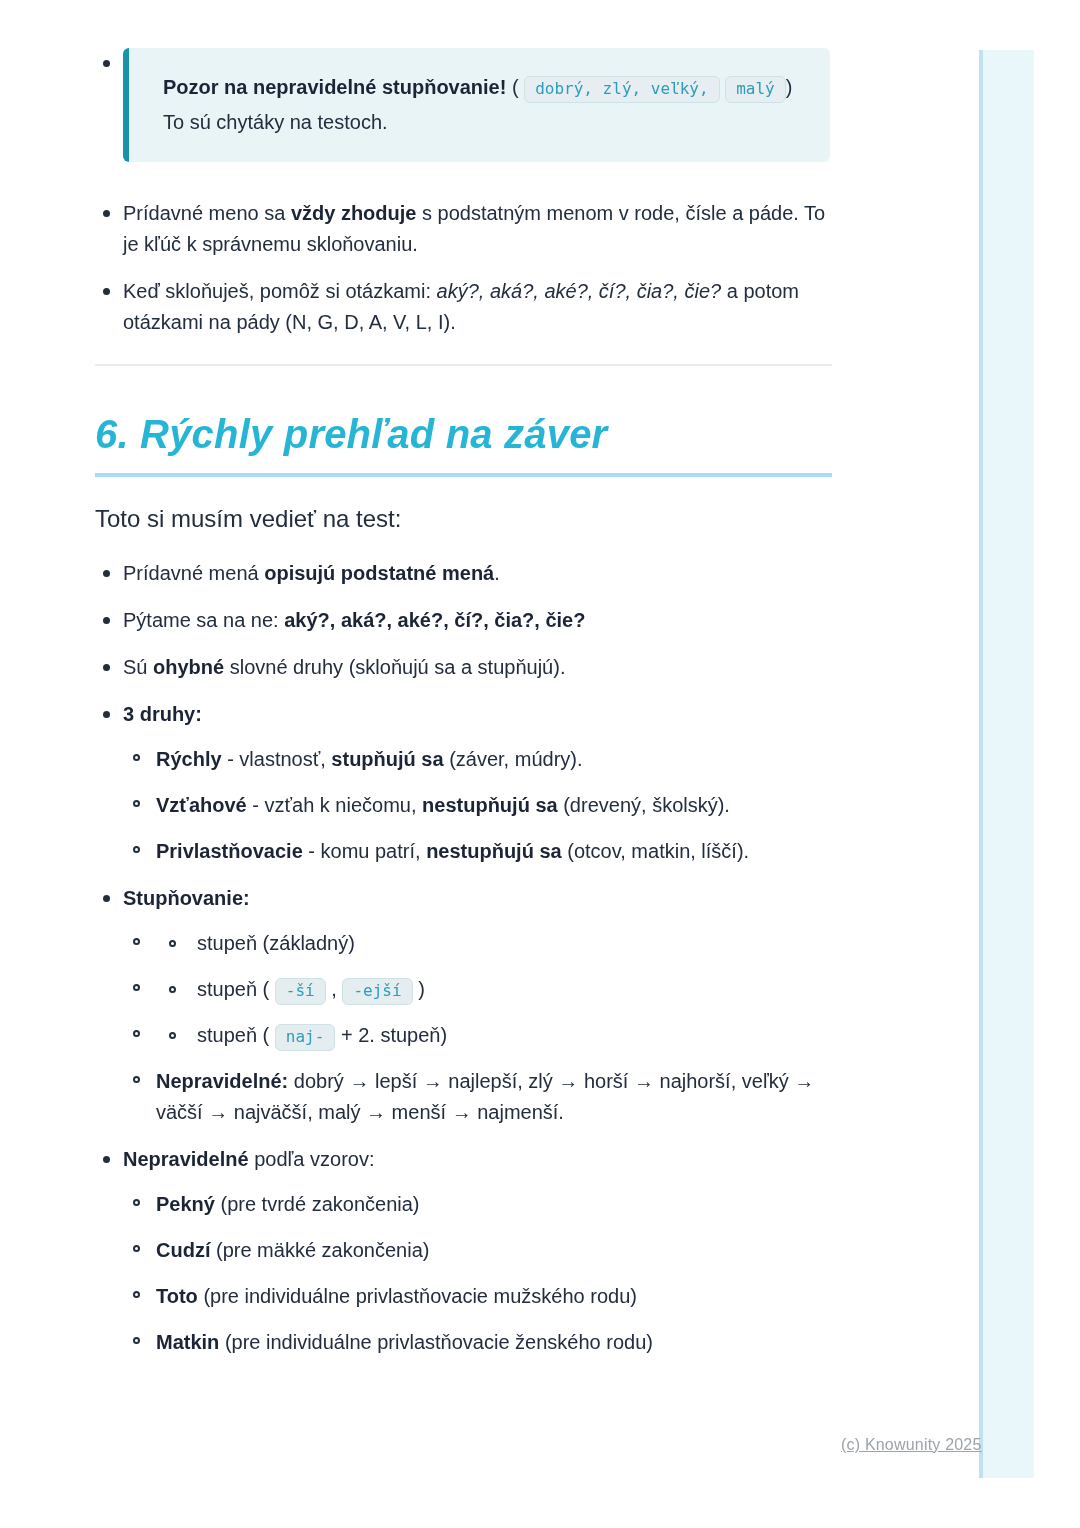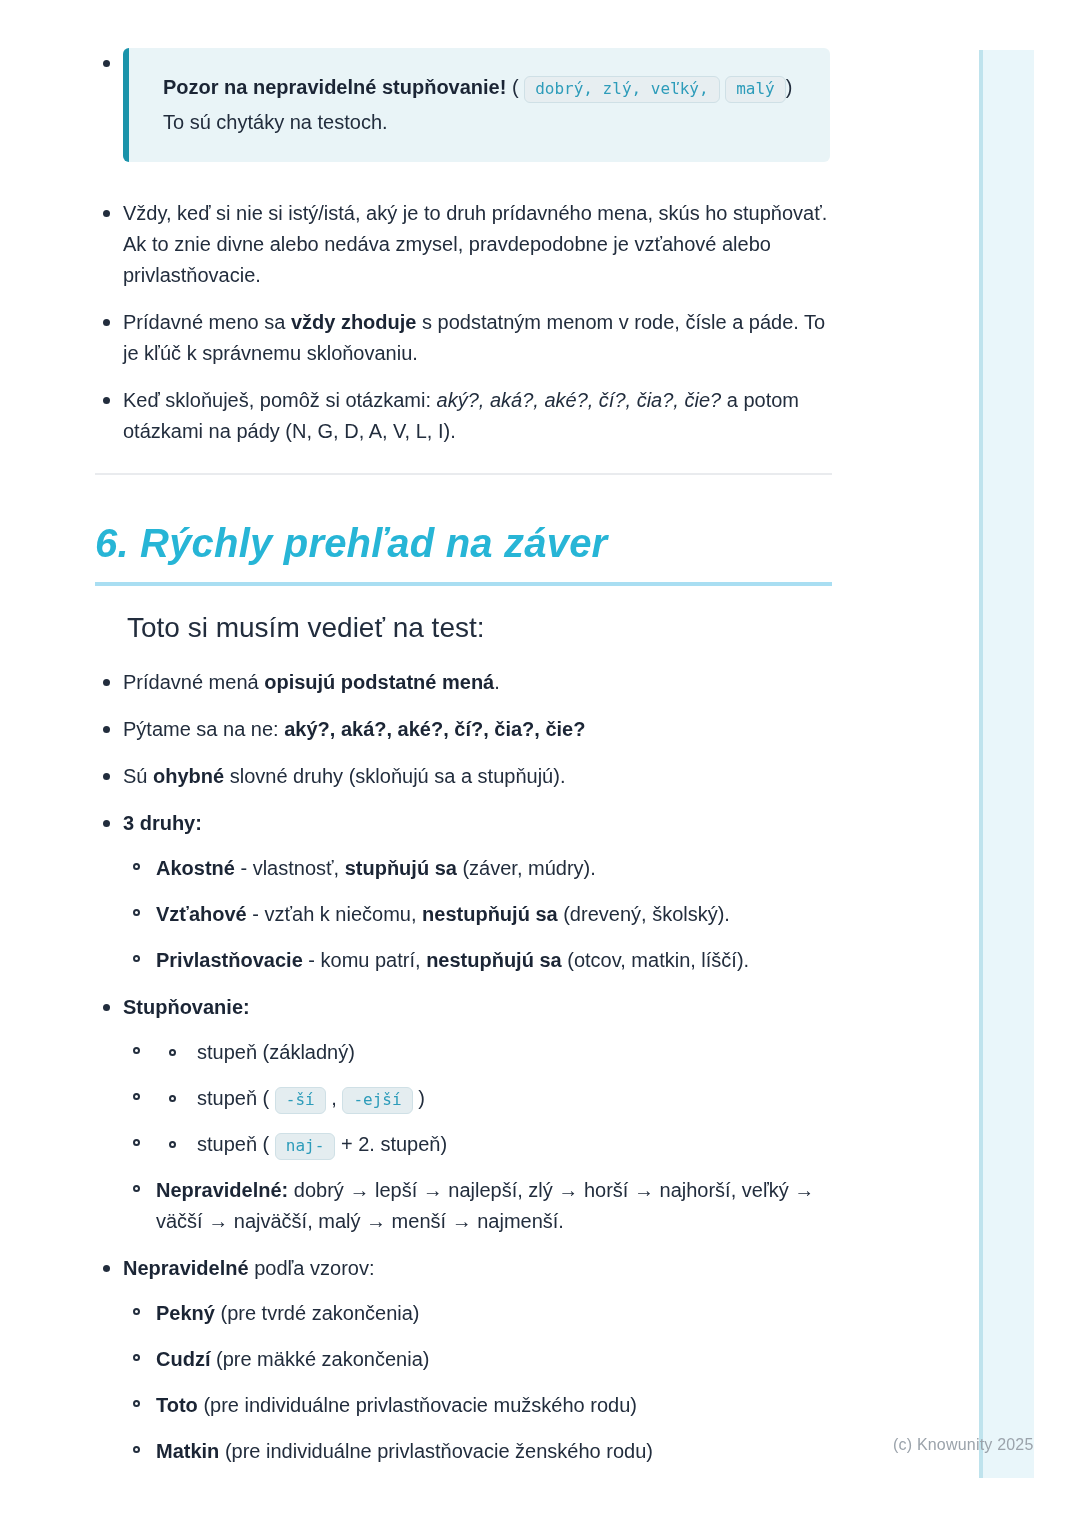--- a/index.html
+++ b/index.html
@@ -20,25 +20,26 @@
     left: 979px;
     top: 50px;
     width: 55px;
     height: 1428px;
     background: #e9f6fa;
     border-left: 4px solid #bfe3ed;
   }
   .footer {
     position: absolute;
     top: 1436px;
-    left: 893px;
+    left: 841px;
     font-size: 16px;
     color: #9ba3ab;
     letter-spacing: 0.2px;
     z-index: 2;
+    text-decoration: underline;
   }
   .content {
     position: relative;
     padding: 48px 0 0 95px;
     width: 830px;
     z-index: 1;
   }
   .body-text { font-size: 20px; line-height: 31px; }
 
   ul { list-style: none; }
@@ -127,21 +128,21 @@
     letter-spacing: 0.2px;
     color: #27b5d6;
     font-style: italic;
   }
   .heading-underline {
     width: 737px;
     height: 4px;
     background: #a9def2;
     margin-top: 16px;
   }
-  .intro { margin-top: 26px; font-size: 28px; line-height: 31px; margin-left: 32px; }
+  .intro { margin-top: 26px; font-size: 24px; line-height: 31px; }
   .summary { margin-top: 24px; }
 
   .spaced-row { margin-bottom: 23px; }
   .mt-gap { margin-top: 8px; }
 </style>
 </head>
 <body>
 
 <div class="page">
 
@@ -153,24 +154,20 @@
 
       <li class="callout-item">
         <span class="dot"></span>
         <div class="callout">
           <span class="b">Pozor na nepravidelné stupňovanie!</span><span> (</span>
           <span class="chip">dobrý, zlý, veľký,</span>
           <span class="chip">malý</span><span>) To sú chytáky na testoch.</span>
         </div>
       </li>
 
-      <li>
-        <span class="dot"></span>
-        <span>Vždy, keď si nie si istý/istá, aký je to druh prídavného mena, skús ho stupňovať. Ak to znie divne alebo nedáva zmysel, pravdepodobne je vzťahové alebo privlastňovacie.</span>
-      </li>
 
       <li>
         <span class="dot"></span>
         <span>Prídavné meno sa </span><span class="b">vždy zhoduje</span><span> s podstatným menom v rode, čísle a páde. To je kľúč k správnemu skloňovaniu.</span>
       </li>
 
       <li>
         <span class="dot"></span>
         <span>Keď skloňuješ, pomôž si otázkami: </span><span class="i">aký?, aká?, aké?, čí?, čia?, čie?</span><span> a potom otázkami na pády (N, G, D, A, V, L, I).</span>
       </li>
@@ -200,21 +197,21 @@
         <span class="dot"></span>
         <span>Sú </span><span class="b">ohybné</span><span> slovné druhy (skloňujú sa a stupňujú).</span>
       </li>
 
       <li>
         <span class="dot"></span>
         <span class="b">3 druhy:</span>
         <ul class="l2">
           <li>
             <span class="ring"></span>
-            <span class="b">Akostné</span><span> - vlastnosť, </span><span class="b">stupňujú sa</span><span> (záver, múdry).</span>
+            <span class="b">Rýchly</span><span> - vlastnosť, </span><span class="b">stupňujú sa</span><span> (záver, múdry).</span>
           </li>
           <li>
             <span class="ring"></span>
             <span class="b">Vzťahové</span><span> - vzťah k niečomu, </span><span class="b">nestupňujú sa</span><span> (drevený, školský).</span>
           </li>
           <li>
             <span class="ring"></span>
             <span class="b">Privlastňovacie</span><span> - komu patrí, </span><span class="b">nestupňujú sa</span><span> (otcov, matkin, líščí).</span>
           </li>
         </ul>

